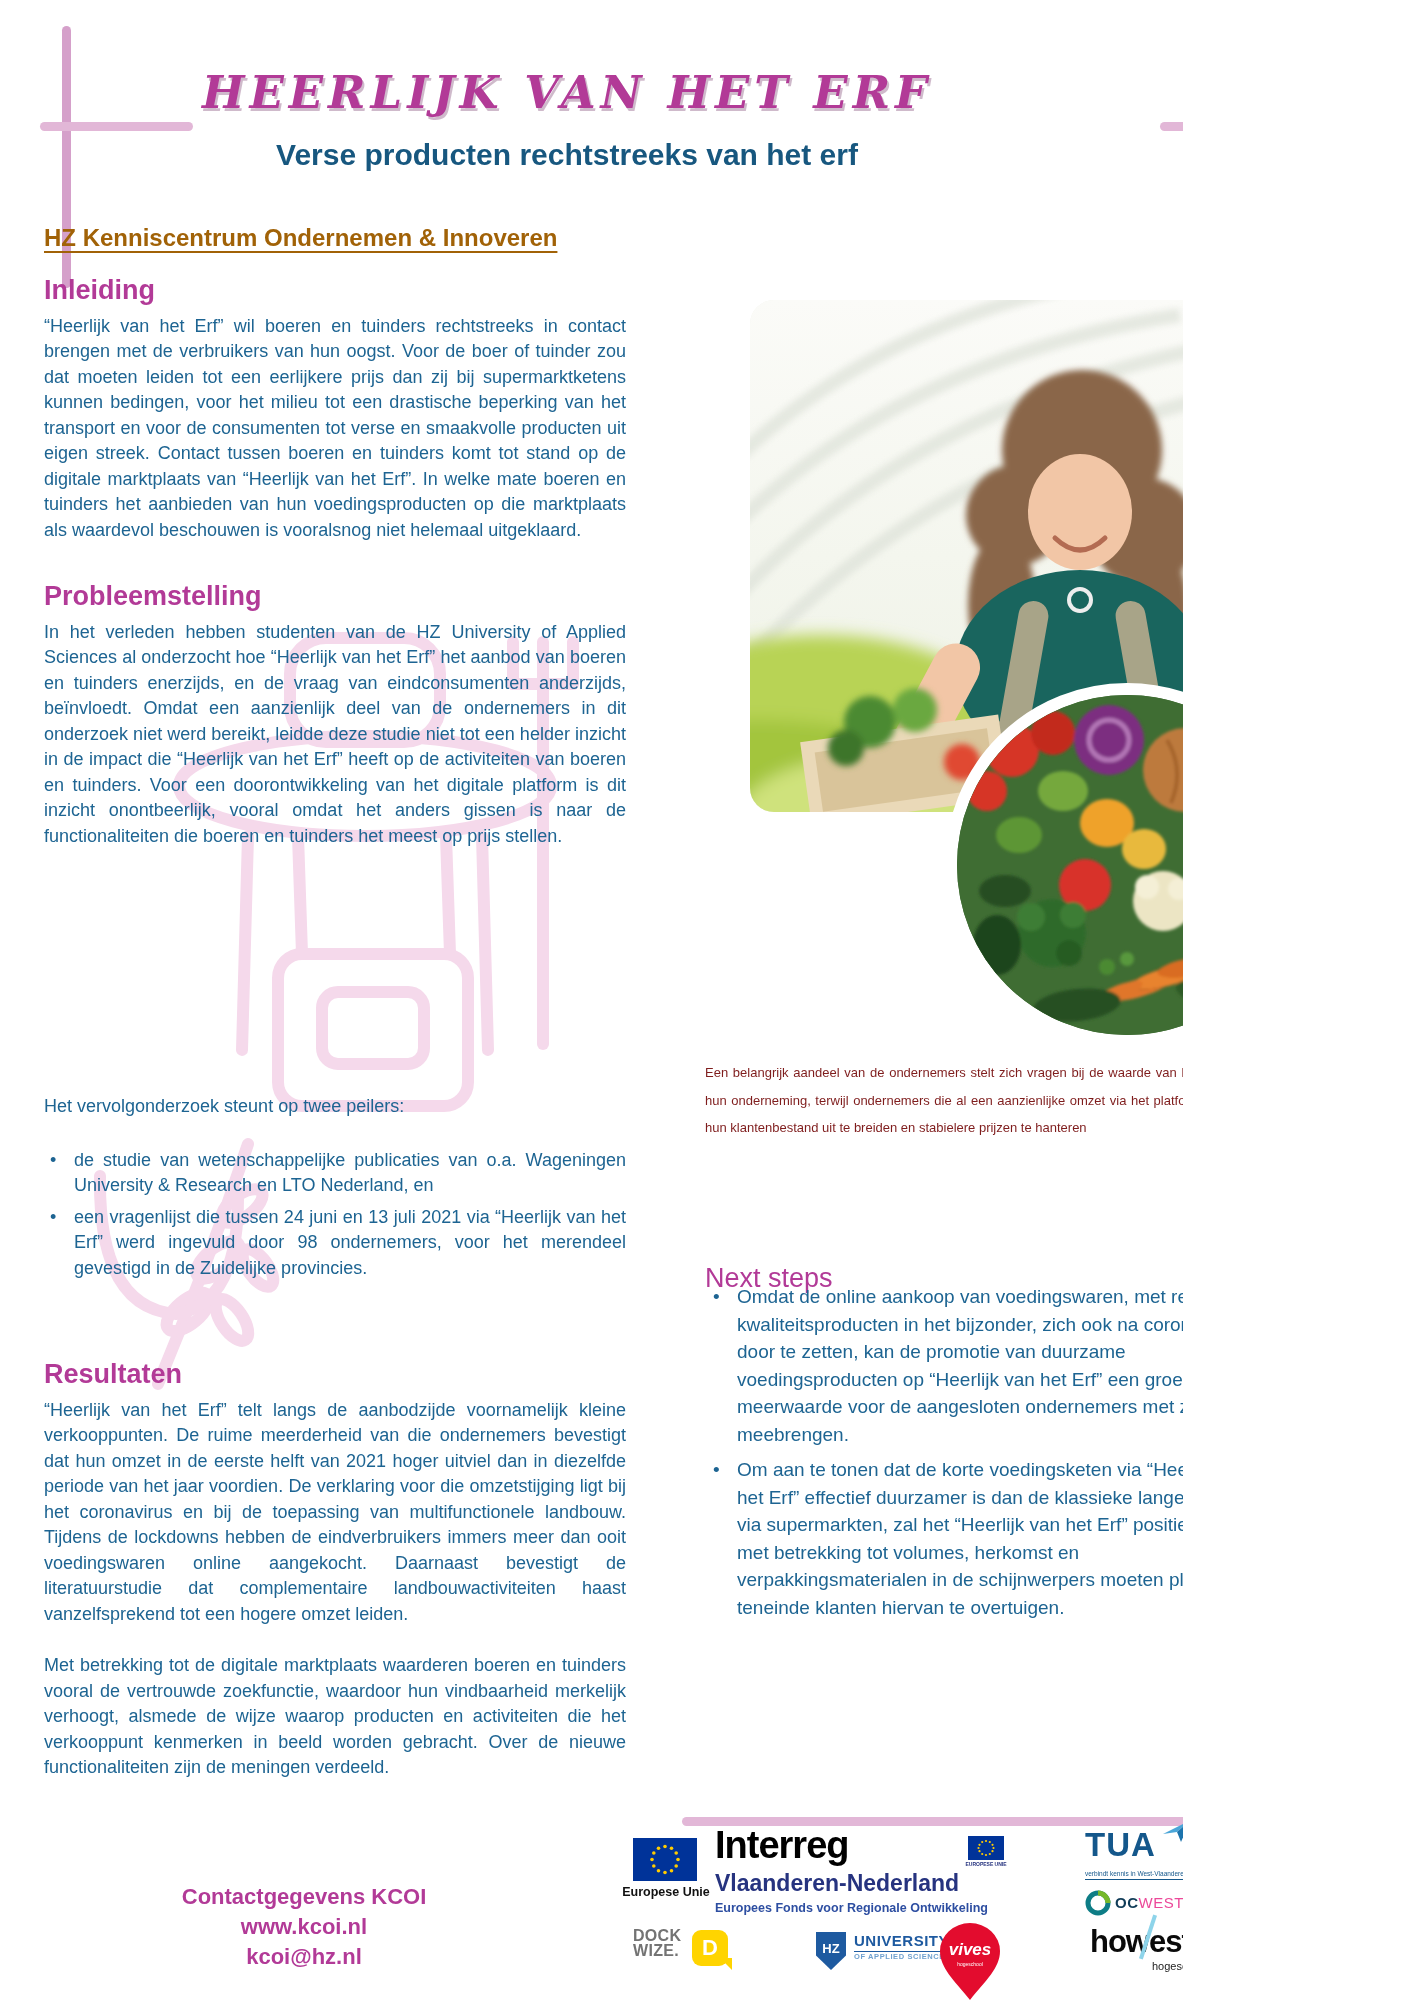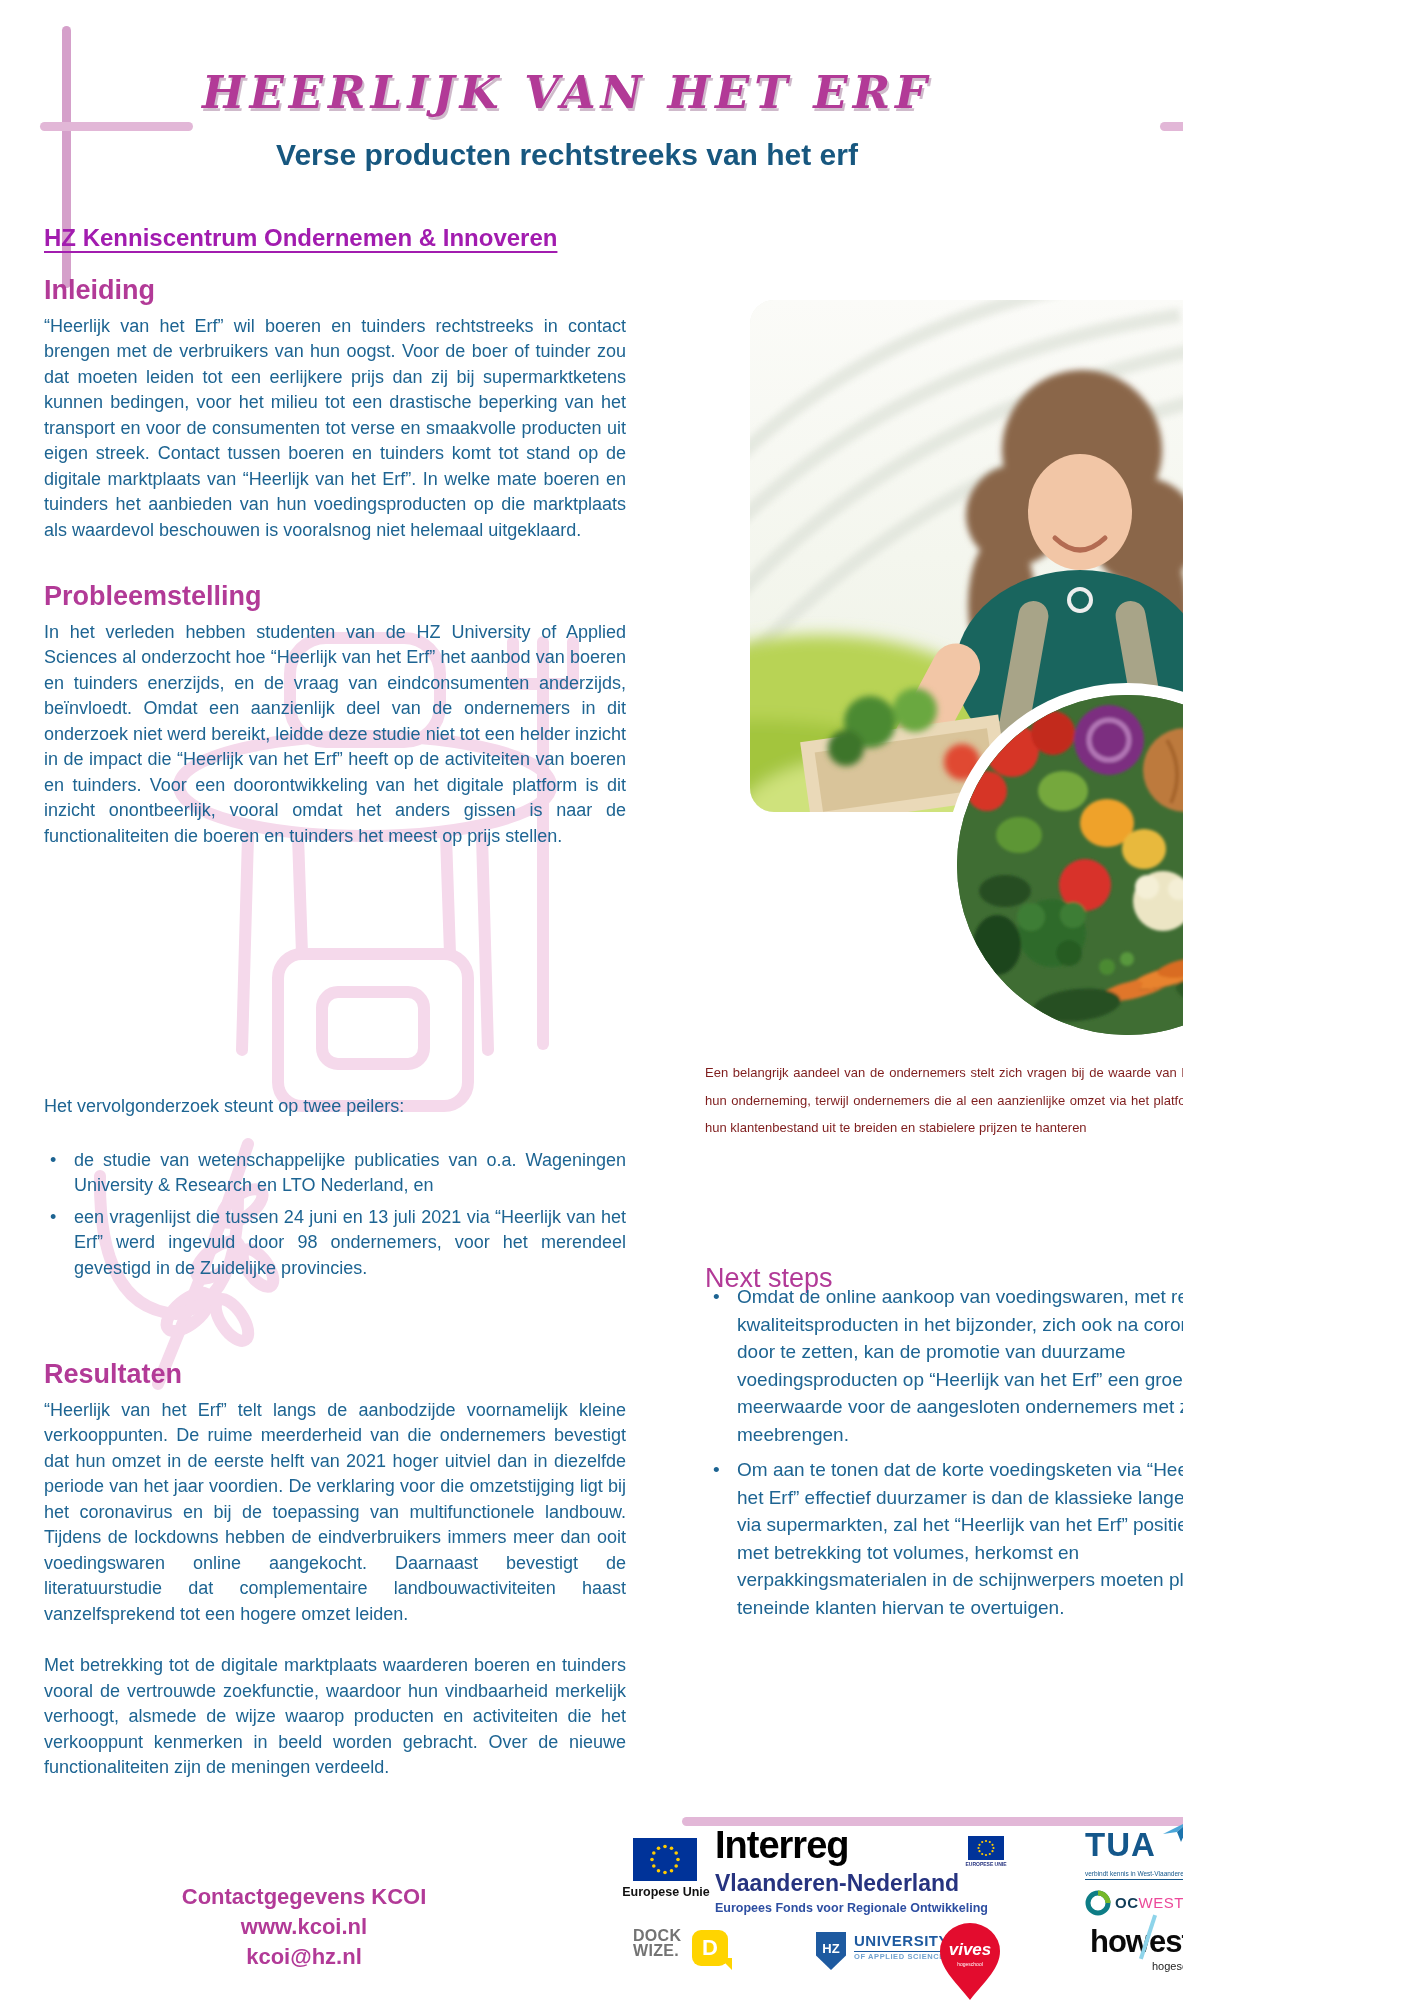--- a/index.html
+++ b/index.html
@@ -15,21 +15,21 @@
   .d-br-h{left:682px;top:1817px;width:732px;height:9px;background:#e2b7d7;}
   
   .title{position:absolute;left:0;top:66px;width:1134px;text-align:center;
          font-family:"DejaVu Serif", serif;font-style:italic;font-weight:bold;
          font-size:45px;letter-spacing:5px;color:#b23a97;
          text-shadow:2px 3px 0 rgba(96,28,82,0.30);}
   .subtitle{position:absolute;left:0;top:138px;width:1134px;text-align:center;
             font-size:30px;font-weight:bold;color:#17577f;}
   
   .leftcol{position:absolute;left:44px;width:582px;color:#1d6492;}
-  .org-heading{top:224px;font-size:24px;font-weight:bold;color:#a21caf;
+  .org-heading{top:224px;font-size:24px;font-weight:bold;color:#a16207;
                text-decoration:underline;text-underline-offset:5px;text-decoration-thickness:2px;}
   .sec-title{font-size:27px;font-weight:bold;color:#b23a97;margin:0 0 8px 0;line-height:1.1;}
   .body-p{font-size:18px;line-height:25.5px;text-align:justify;margin:0;}
   .sec-inleiding{top:276px;}
   .sec-probleem{top:582px;}
   .sec-methode{top:1094px;}
   .sec-result{top:1360px;}
   .gap-p{margin-top:26px;}
   ul.blist{list-style:none;margin:28px 0 0 0;padding:0;}
   ul.blist li{position:relative;padding-left:30px;margin-bottom:6px;font-size:18px;

